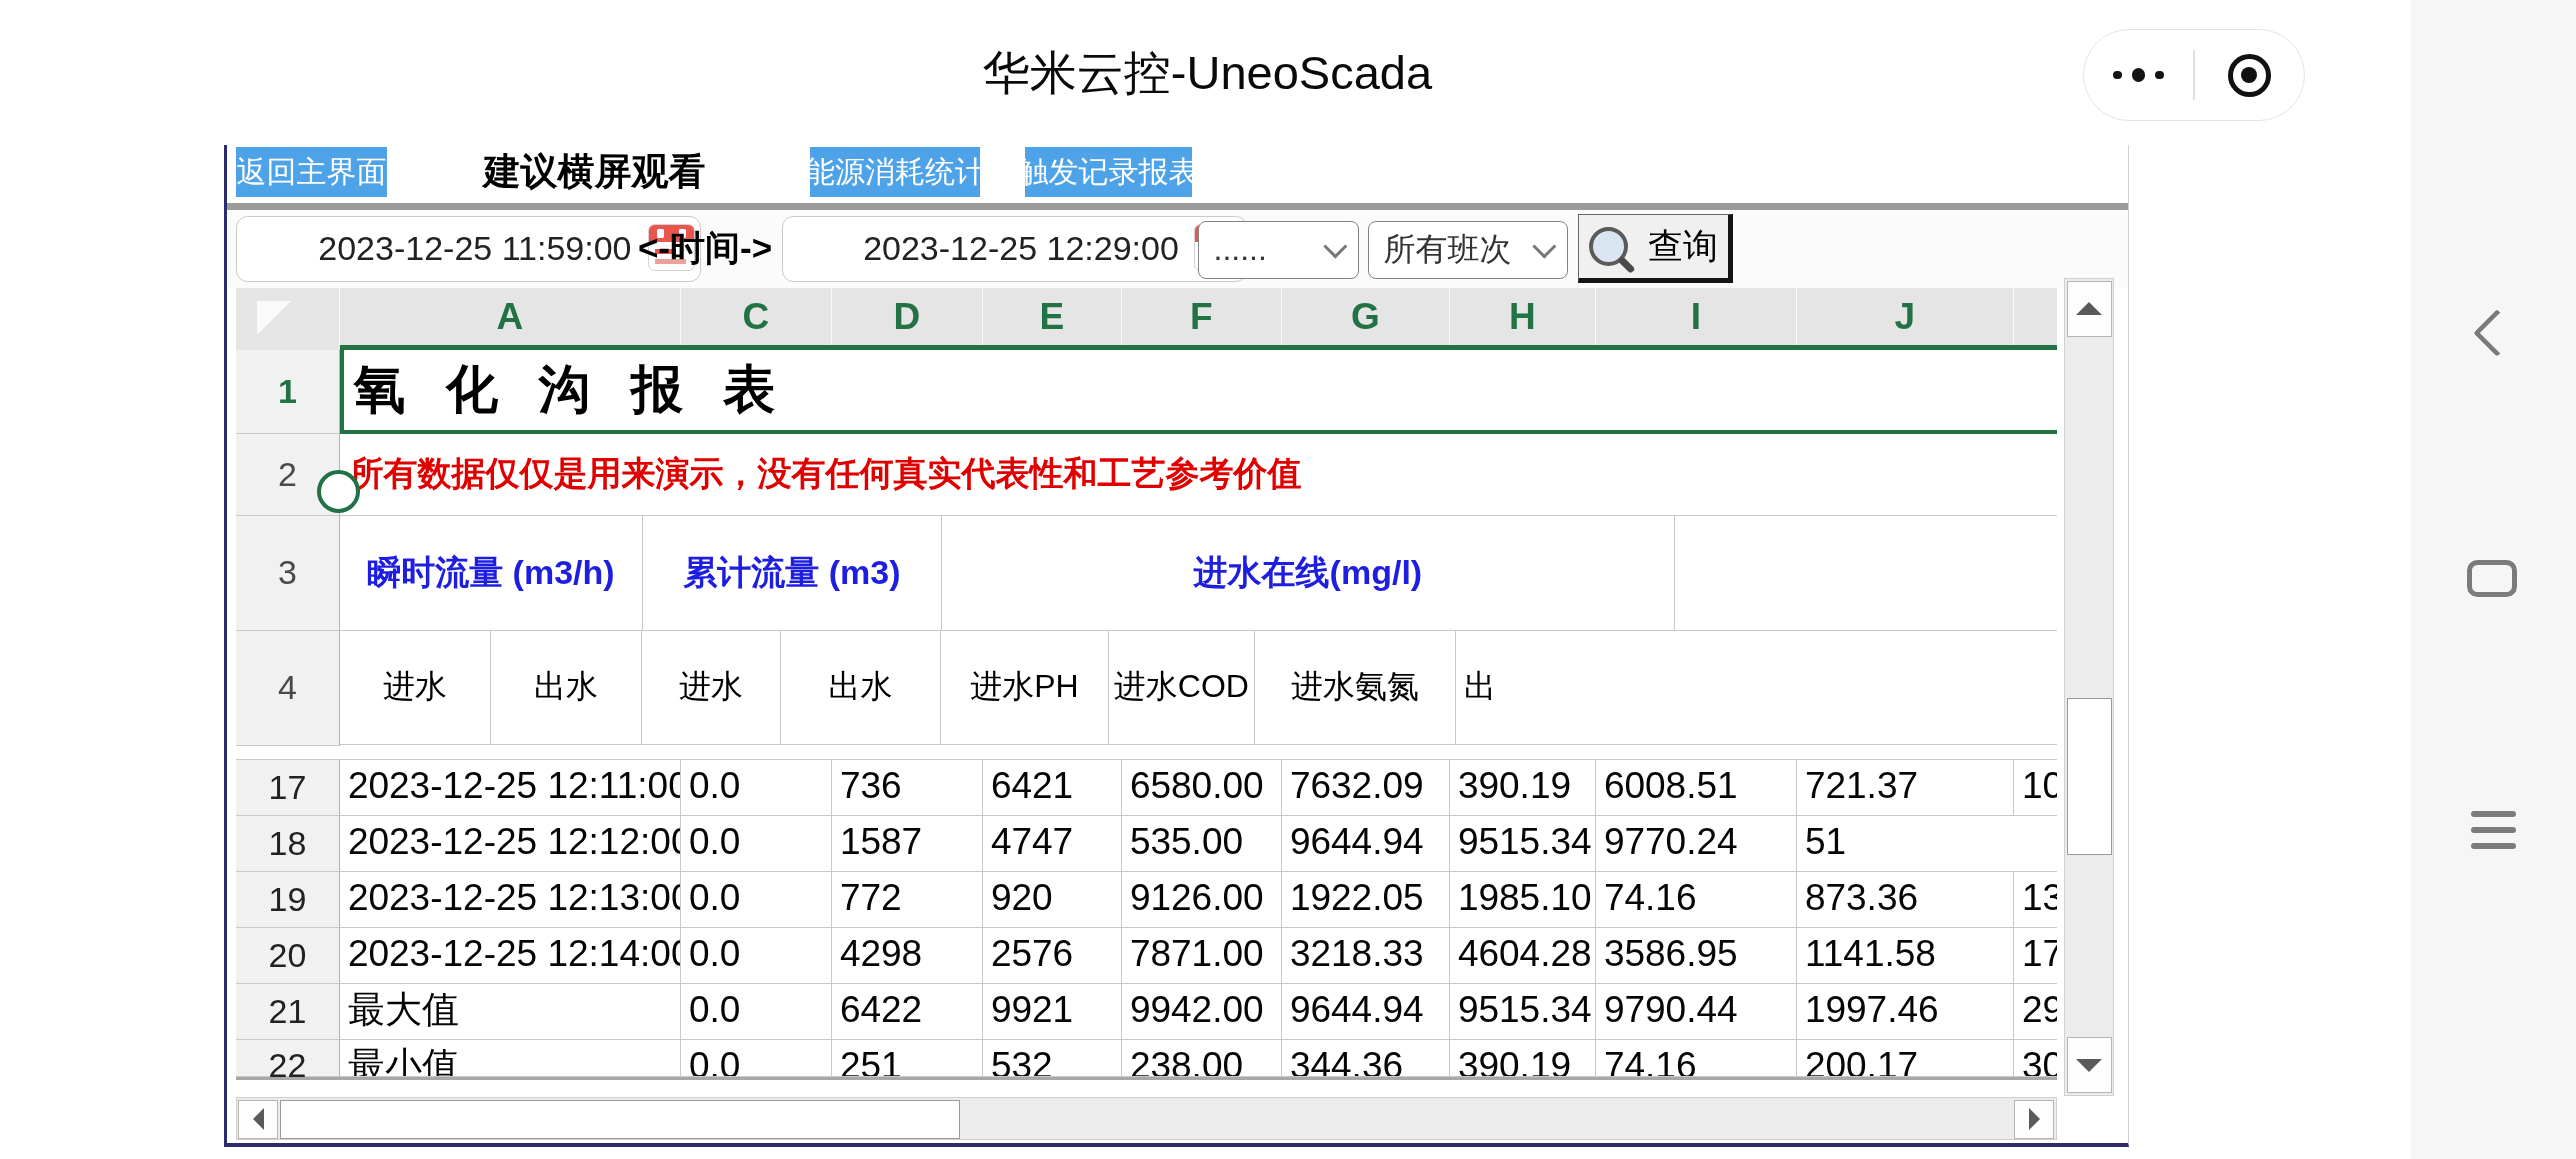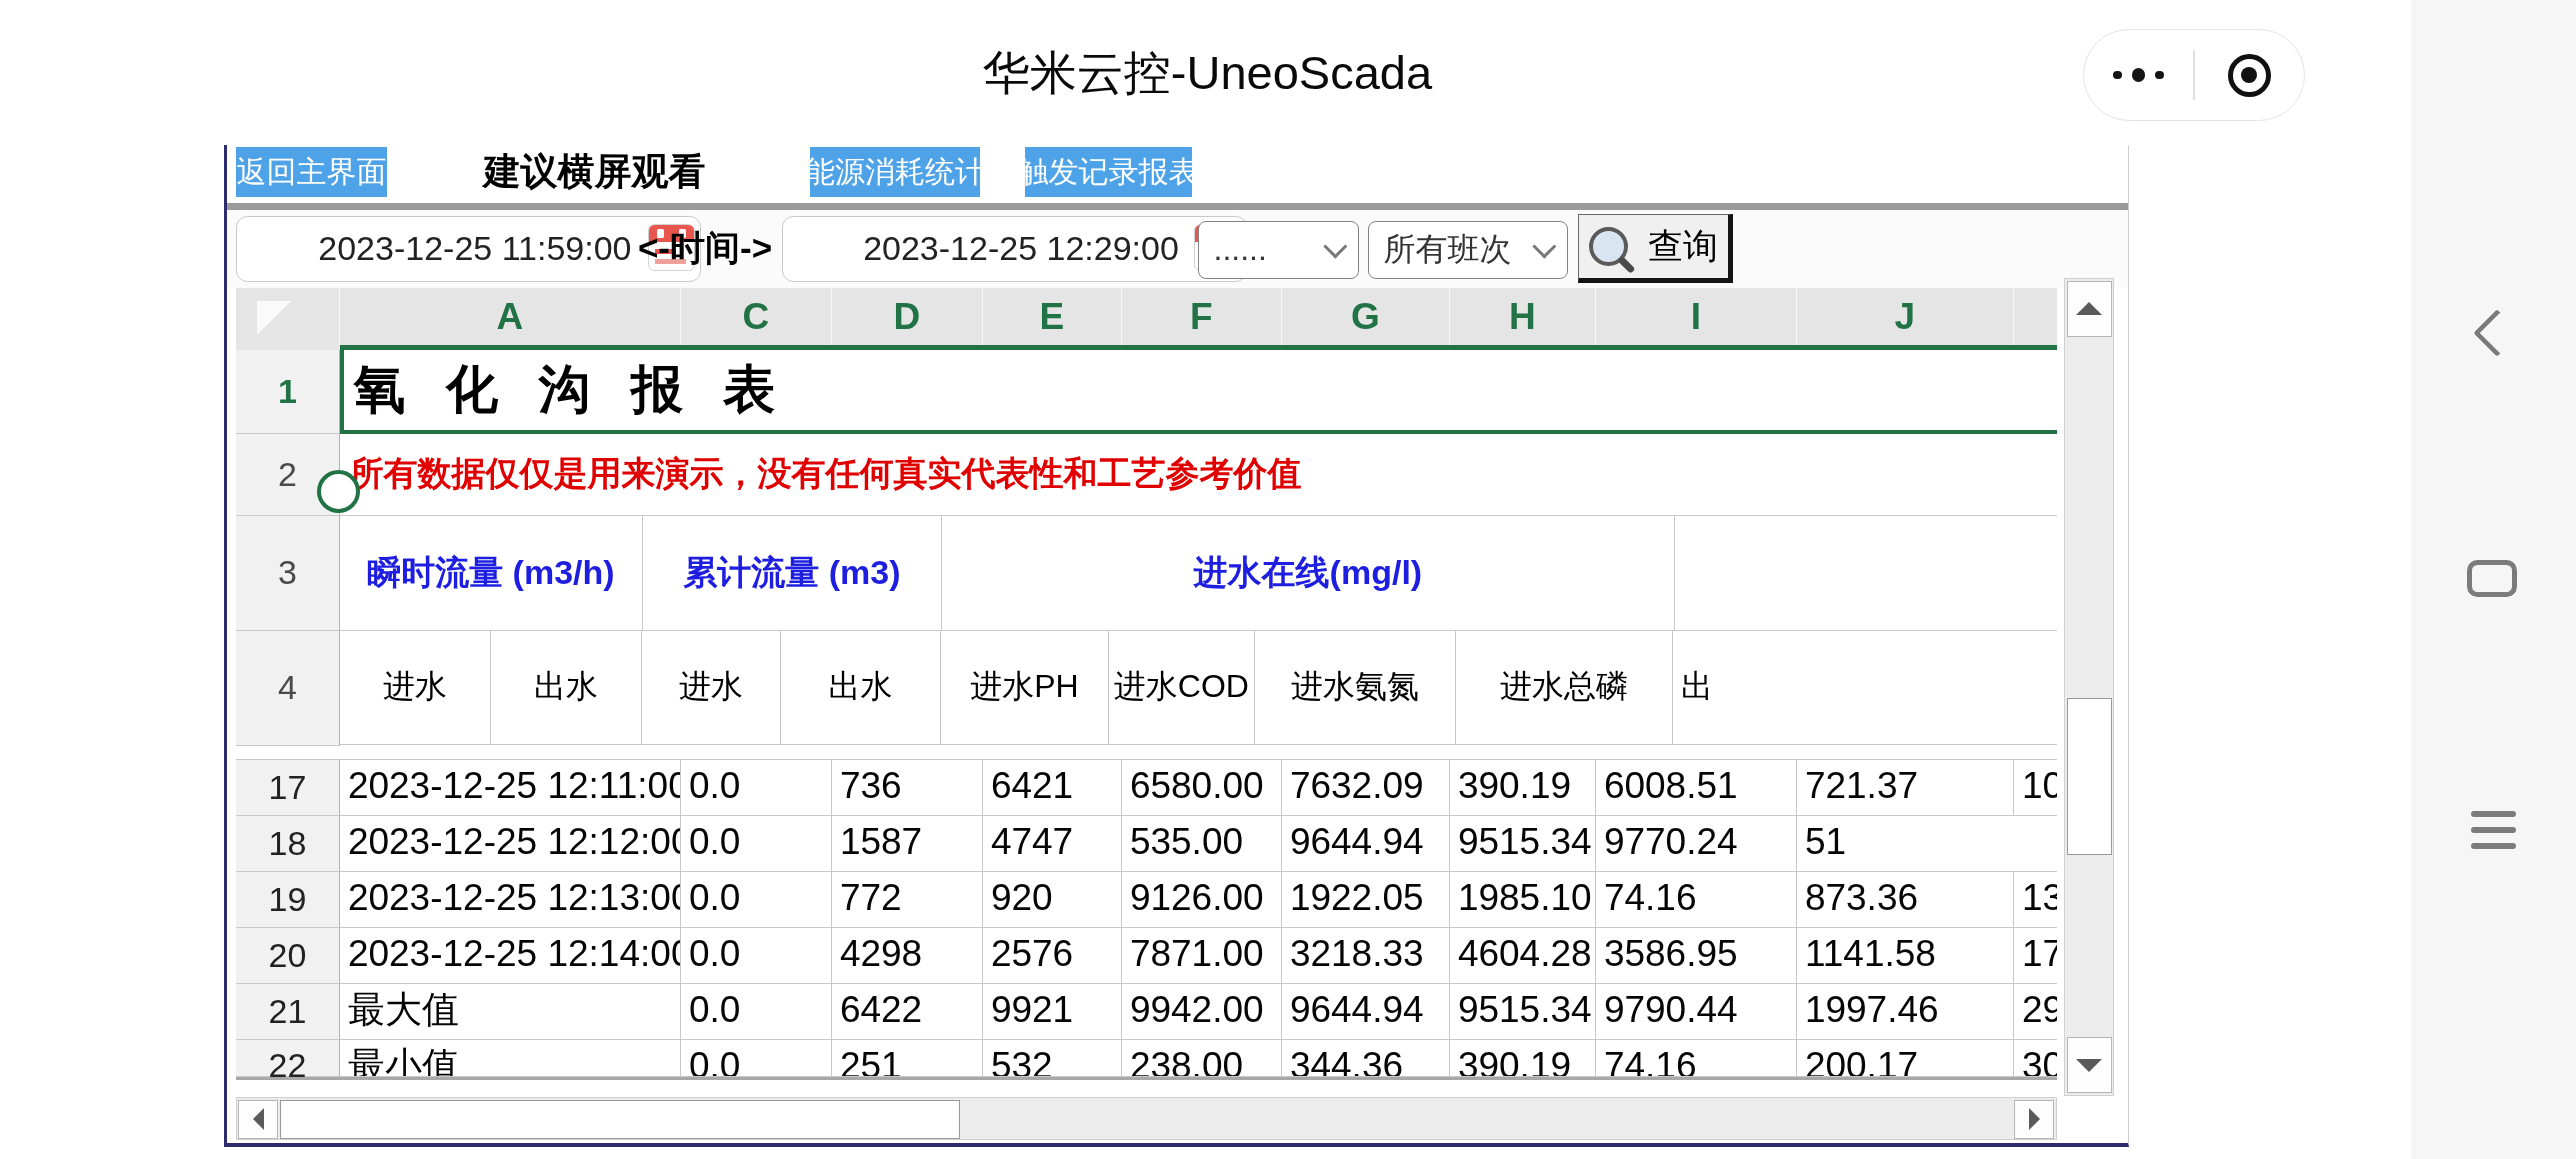--- a/index.html
+++ b/index.html
@@ -273,21 +273,20 @@
             <div class="g3cell gk"></div>
           </div>
           <div class="grow4">
               <div class="th4" style="width: 151px;">进水</div>
               <div class="th4" style="width: 151px;">出水</div>
               <div class="th4" style="width: 139px;">进水</div>
               <div class="th4" style="width: 160px;">出水</div>
               <div class="th4" style="width: 168px;">进水PH</div>
               <div class="th4" style="width: 146px;">进水COD</div>
               <div class="th4" style="width: 201px;">进水氨氮</div>
-              <div class="th4" style="width: 217px;">进水总磷</div>
               <div class="th4 last">出</div>
             </div>
         </div>
       </div>
 
       <div class="gap"></div>
       <div>
           <div class="tr">
             <div class="rh">17</div>
             <div class="td" style="width: 341px;">2023-12-25 12:11:00</div>

